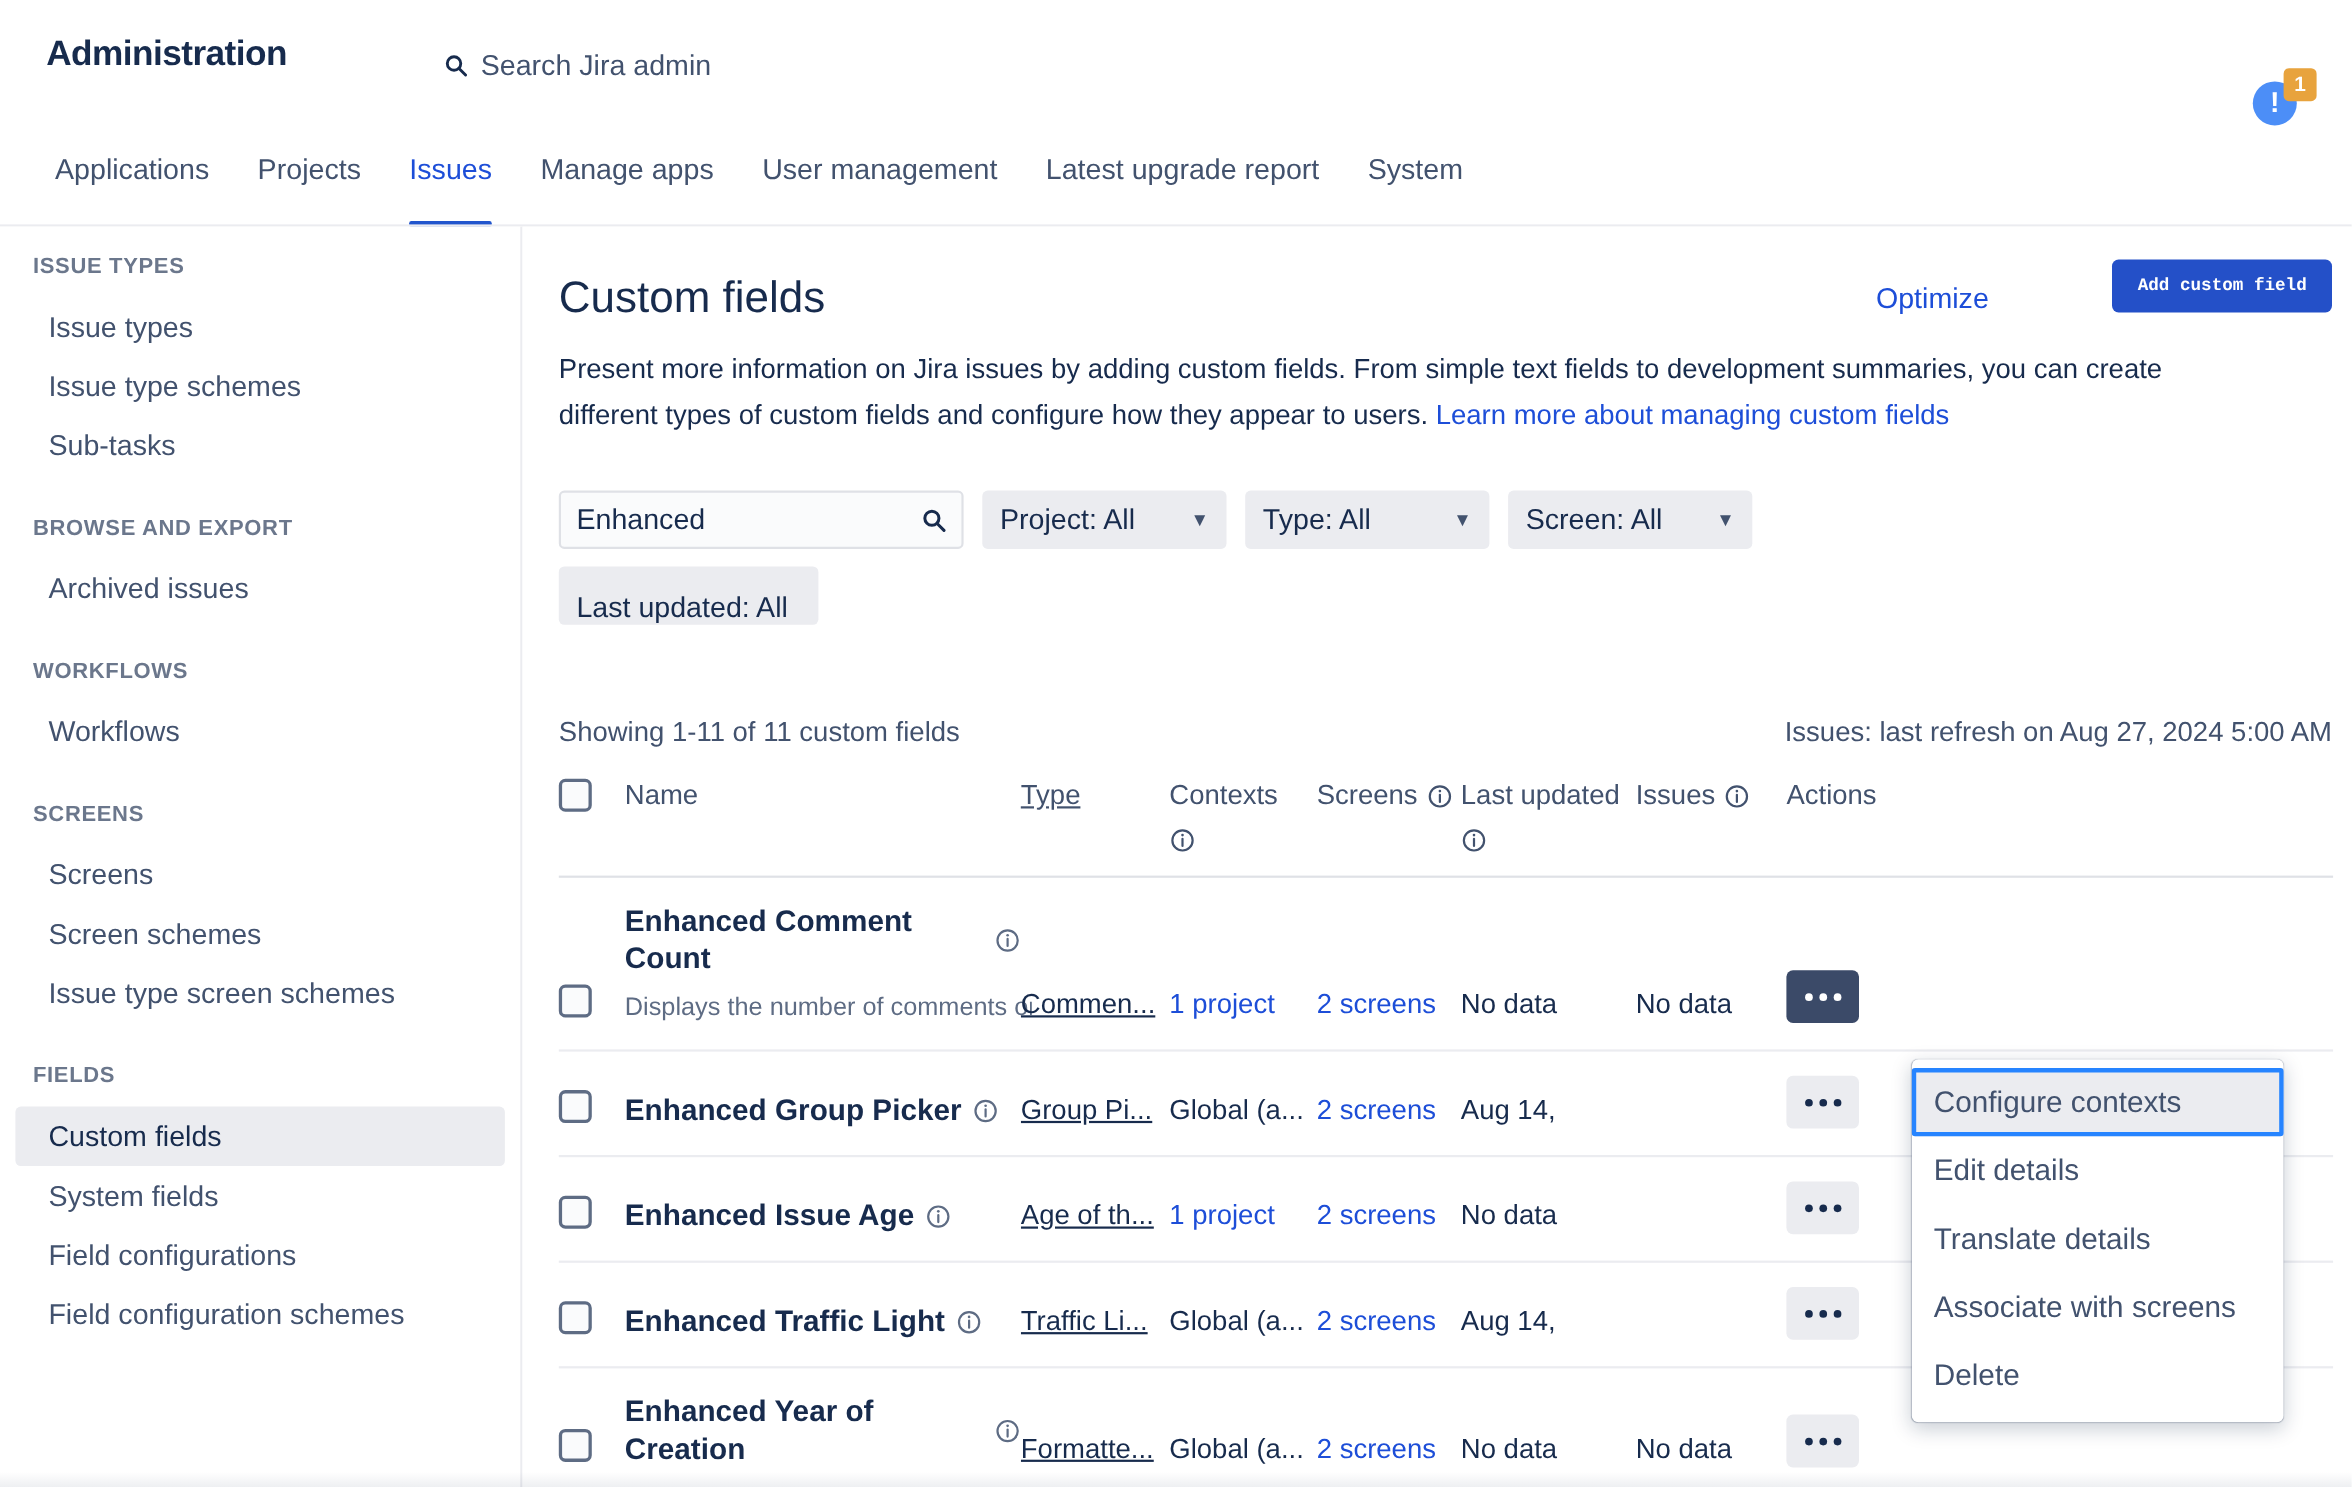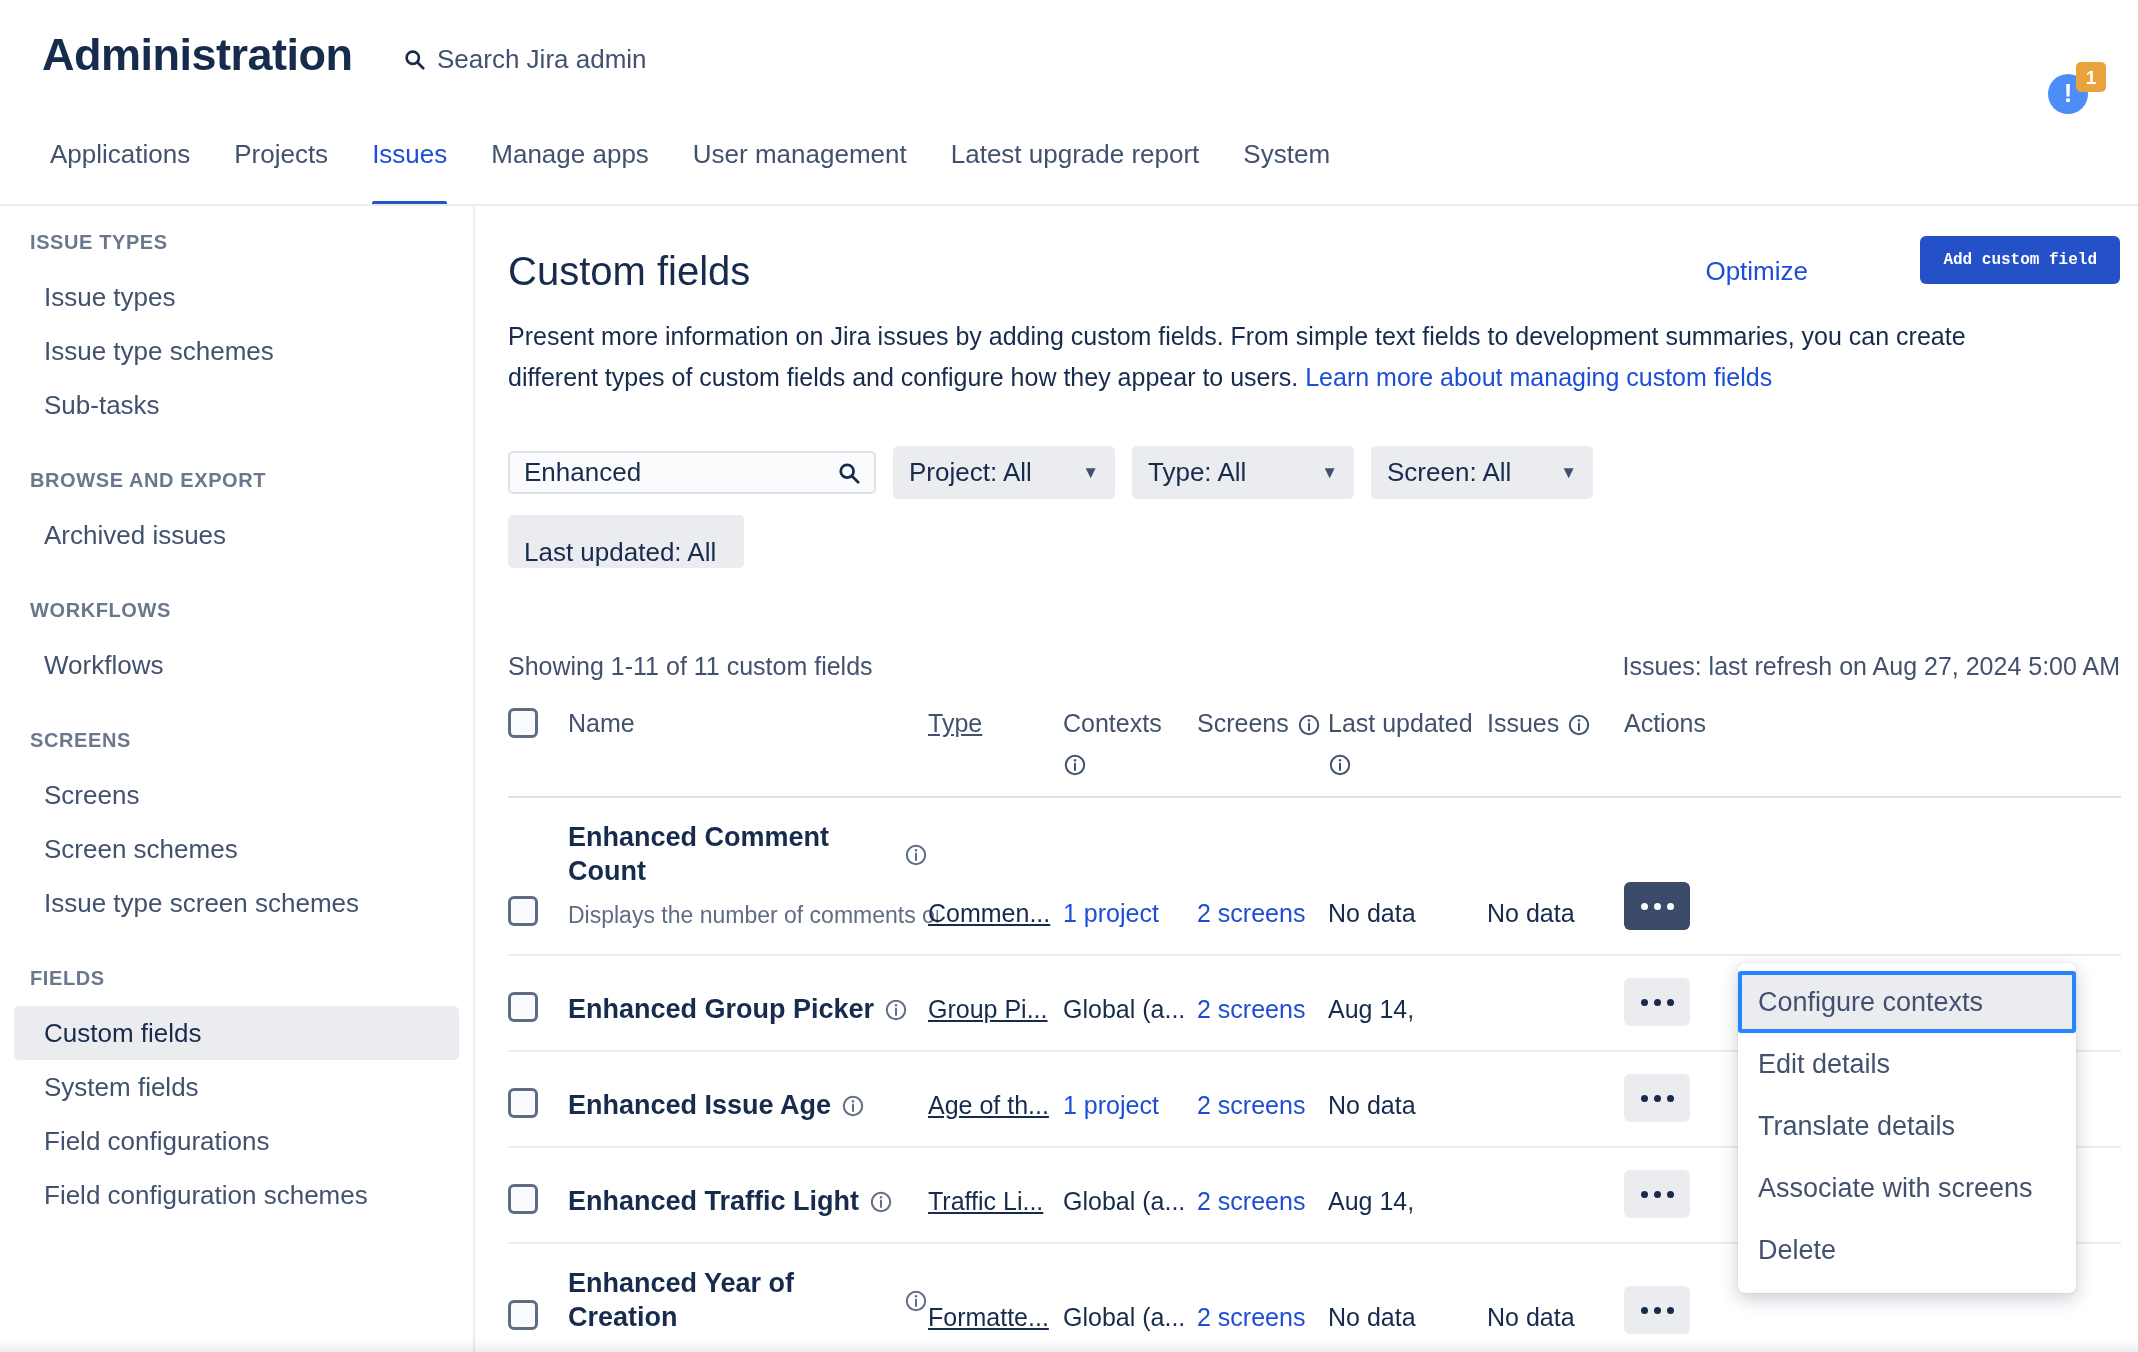--- a/index.html
+++ b/index.html
@@ -15,21 +15,21 @@
   }
   #root { position: relative; width: 2138px; height: 1352px; overflow: hidden; }
 
   
   .topbar {
     position: absolute; left: 0; top: 0; width: 2138px; height: 128px;
     background: #fff;
   }
   .admin-title {
     position: absolute; left: 42px; top: 32px;
-    font-size: 45px; font-weight: 600; letter-spacing: -0.5px;
+    font-size: 32px; font-weight: 600; letter-spacing: -0.5px;
     color: #172b4d; line-height: 1;
   }
   .admin-search {
     position: absolute; left: 404px; top: 46px;
     display: flex; align-items: center; gap: 12px;
     cursor: text;
   }
   .admin-search .mag {
     display: block; width: 21px; height: 21px;
   }
@@ -140,21 +140,21 @@
   .page-desc a { color: #1d4ed8; text-decoration: none; cursor: pointer; }
 
   
   .filters {
     position: absolute; left: 33px; top: 240px;
     width: 1600px;
   }
   .filter-row { display: flex; align-items: center; gap: 17px; margin-bottom: 16px; }
   .search-box {
     position: relative;
-    width: 368px; height: 43px;
+    width: 368px; height: 53px;
     background: #fafbfc; border: 2px solid #dfe1e6;
     border-radius: 5px;
     display: flex; align-items: center;
   }
   .search-box input {
     border: none; background: transparent; outline: none;
     font-size: 26px; color: #172b4d;
     font-family: "Liberation Sans", sans-serif;
     padding: 0 46px 0 14px; width: 100%; height: 100%;
   }

